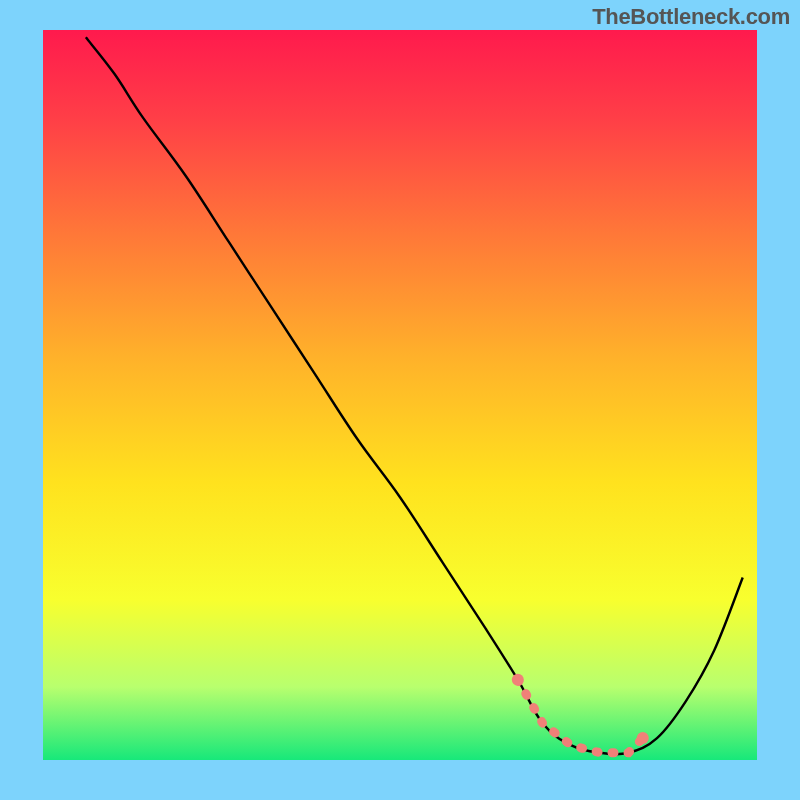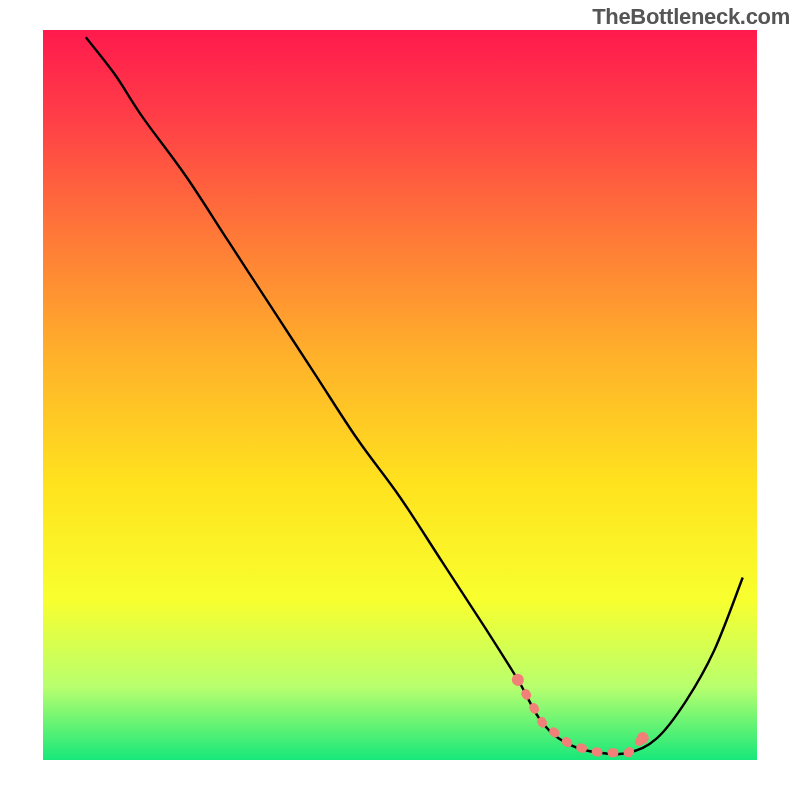--- a/index.html
+++ b/index.html
@@ -8,21 +8,21 @@
     background: #000;
     width: 800px;
     height: 800px;
     overflow: hidden;
     font-family: Arial, Helvetica, sans-serif;
   }
   .frame {
     position: relative;
     width: 800px;
     height: 800px;
-    background: #ffffff;
+    background: #7dd3fc;
   }
   .attribution {
     position: absolute;
     top: 4px;
     right: 10px;
     color: #555;
     font-size: 22px;
     font-weight: bold;
     letter-spacing: -0.3px;
   }

